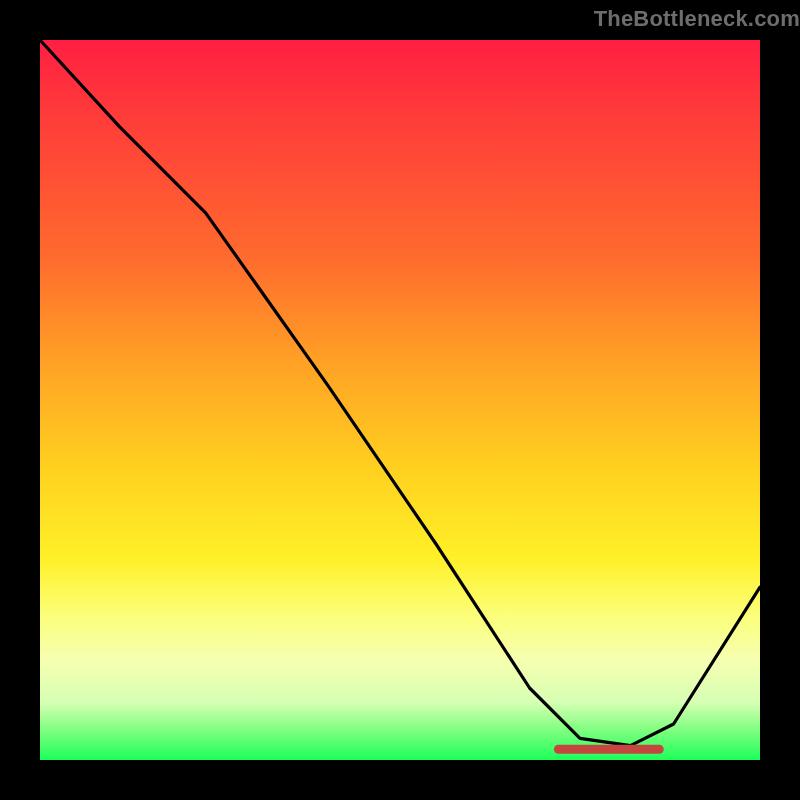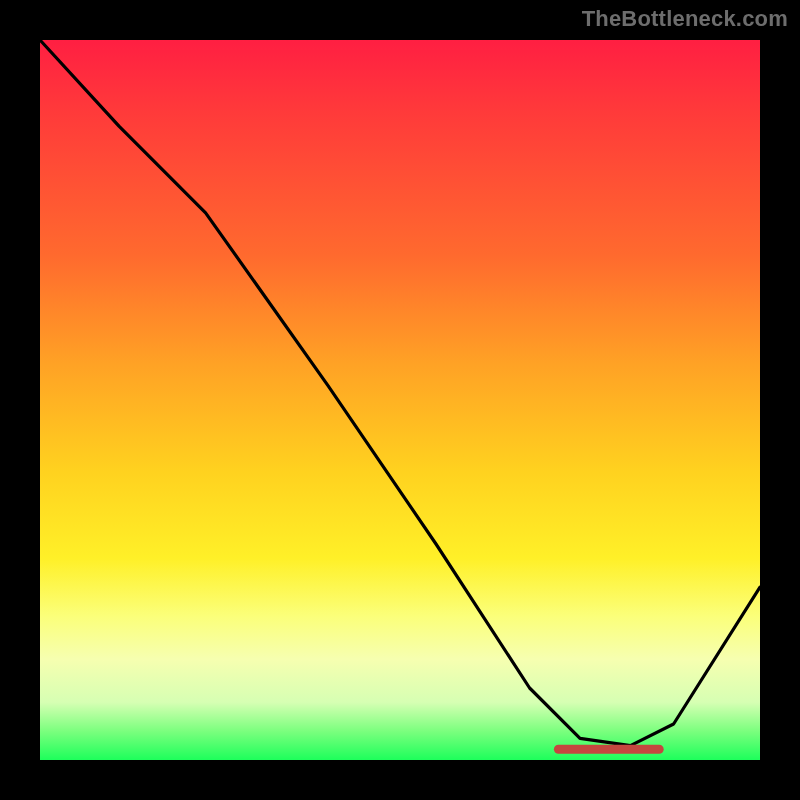--- a/index.html
+++ b/index.html
@@ -54,21 +54,21 @@
     stroke-linecap: round;
   }
   .minline {
     stroke: #c4473f;
     stroke-width: 9;
     stroke-linecap: round;
   }
   .watermark {
     position: absolute;
     top: 6px;
-    right: 12px;
+    right: 0;
     font-size: 22px;
     font-weight: 700;
     color: #6d6d6d;
     letter-spacing: 0.2px;
     user-select: none;
   }
 </style>
 </head>
 <body>
 

